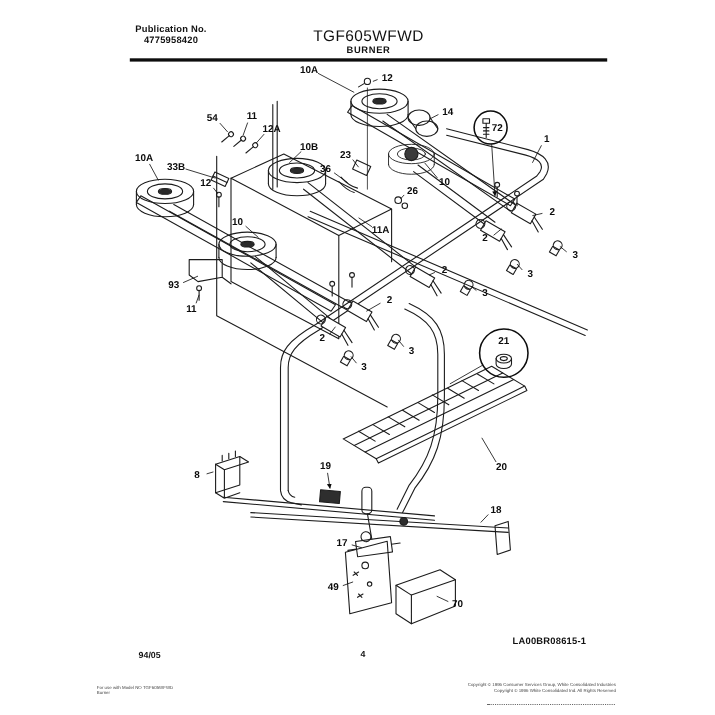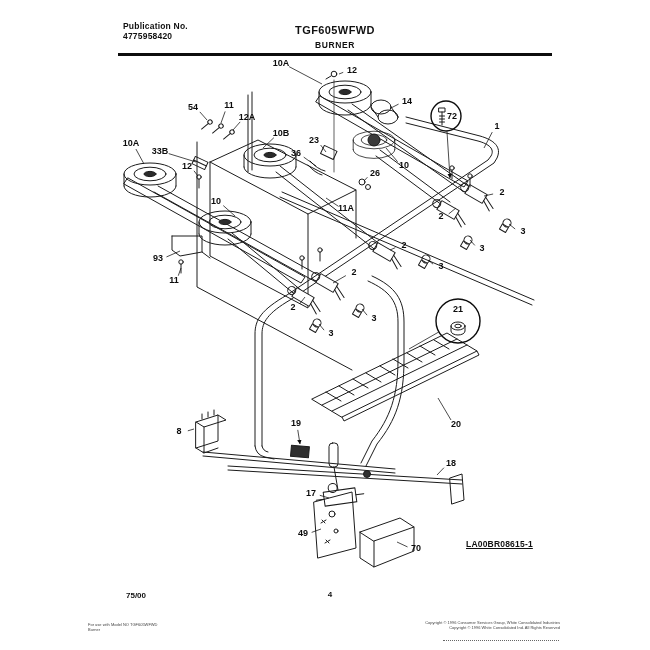--- a/index.html
+++ b/index.html
@@ -2,28 +2,28 @@
 <html><head>
 <meta charset="utf-8">
 <style>
   html,body{margin:0;padding:0;}
   body{
     width:650px;height:650px;position:relative;background:#ffffff;
     font-family:"Liberation Sans", sans-serif;color:#111;overflow:hidden;
   }
   .abs{position:absolute;}
   
-  .pubblock{left:123px;top:21px;font-size:8.5px;font-weight:bold;line-height:10px;letter-spacing:.2px;}
-  .model{left:250px;top:24px;width:170px;text-align:center;font-size:11px;font-weight:bold;letter-spacing:.4px;}
+  .pubblock{left:123px;top:21px;font-size:8.5px;font-weight:bold;line-height:10px;letter-spacing:.2px;text-align:center;}
+  .model{left:250px;top:24px;width:170px;text-align:center;font-size:14px;font-weight:normal;letter-spacing:.4px;}
   .section{left:250px;top:40px;width:170px;text-align:center;font-size:8.5px;font-weight:bold;letter-spacing:.6px;}
   .toprule{left:118px;top:53px;width:434px;height:3px;background:#0d0d0d;}
   
   .datecode{left:126px;top:591px;font-size:8px;font-weight:bold;}
   .pageno{left:320px;top:590px;width:20px;text-align:center;font-size:8px;font-weight:bold;}
-  .doccode{left:466px;top:539px;font-size:8.5px;font-weight:bold;letter-spacing:.2px;text-decoration:underline;}
+  .doccode{left:466px;top:577px;font-size:8.5px;font-weight:bold;letter-spacing:.2px;}
   .fineL{left:88px;top:622px;font-size:4px;line-height:5px;color:#444;transform-origin:0 0;}
   .fineR{left:350px;top:620px;width:210px;text-align:right;font-size:4px;line-height:5px;color:#444;}
   .dotrule{left:443px;top:640px;width:116px;border-top:1px dotted #666;height:0;}
   
   #diagram-svg{position:absolute;left:0;top:0;}
   .art{stroke:#1c1c1c;stroke-width:1;fill:none;stroke-linecap:round;stroke-linejoin:round;}
   .art .dk{fill:#2e2e2e;stroke:#1c1c1c;}
   .leader{stroke:#101010;stroke-width:.75;}
   .callout-label{font:bold 9px "Liberation Sans", sans-serif;text-anchor:middle;dominant-baseline:middle;fill:#0c0c0c;}
   .callout-circle{fill:none;stroke:#0c0c0c;stroke-width:1.4;}
@@ -317,21 +317,21 @@
       <line x1="446.9657341699695" y1="130.96887963452687" x2="450" y2="178" class="leader" marker-end="url(#arr)"></line>
       <text x="452" y="117" class="callout-label">72</text>
       <use x="442" y="117" class="art" href="#icon-bolt"></use>
       <circle cx="458" cy="321" r="22" class="callout-circle"></circle>
       <line x1="438.8986508732619" y1="331.91505664385033" x2="409" y2="349" class="leader"></line>
       <text x="458" y="310" class="callout-label">21</text>
       <use x="458" y="329" class="art" href="#icon-nut"></use>
     </g>
 </svg>
 
-<div class="abs datecode">75/00</div>
+<div class="abs datecode">94/05</div>
 <div class="abs pageno">4</div>
 <div class="abs doccode">LA00BR08615-1</div>
 <div class="abs fineL">
   <div>For use with Model NO TGF605WFWD</div>
   <div>Burner</div>
 </div>
 <div class="abs fineR">
   <div>Copyright © 1996 Consumer Services Group, White Consolidated Industries</div>
   <div>Copyright © 1996 White Consolidated Ind. All Rights Reserved</div>
 </div>

